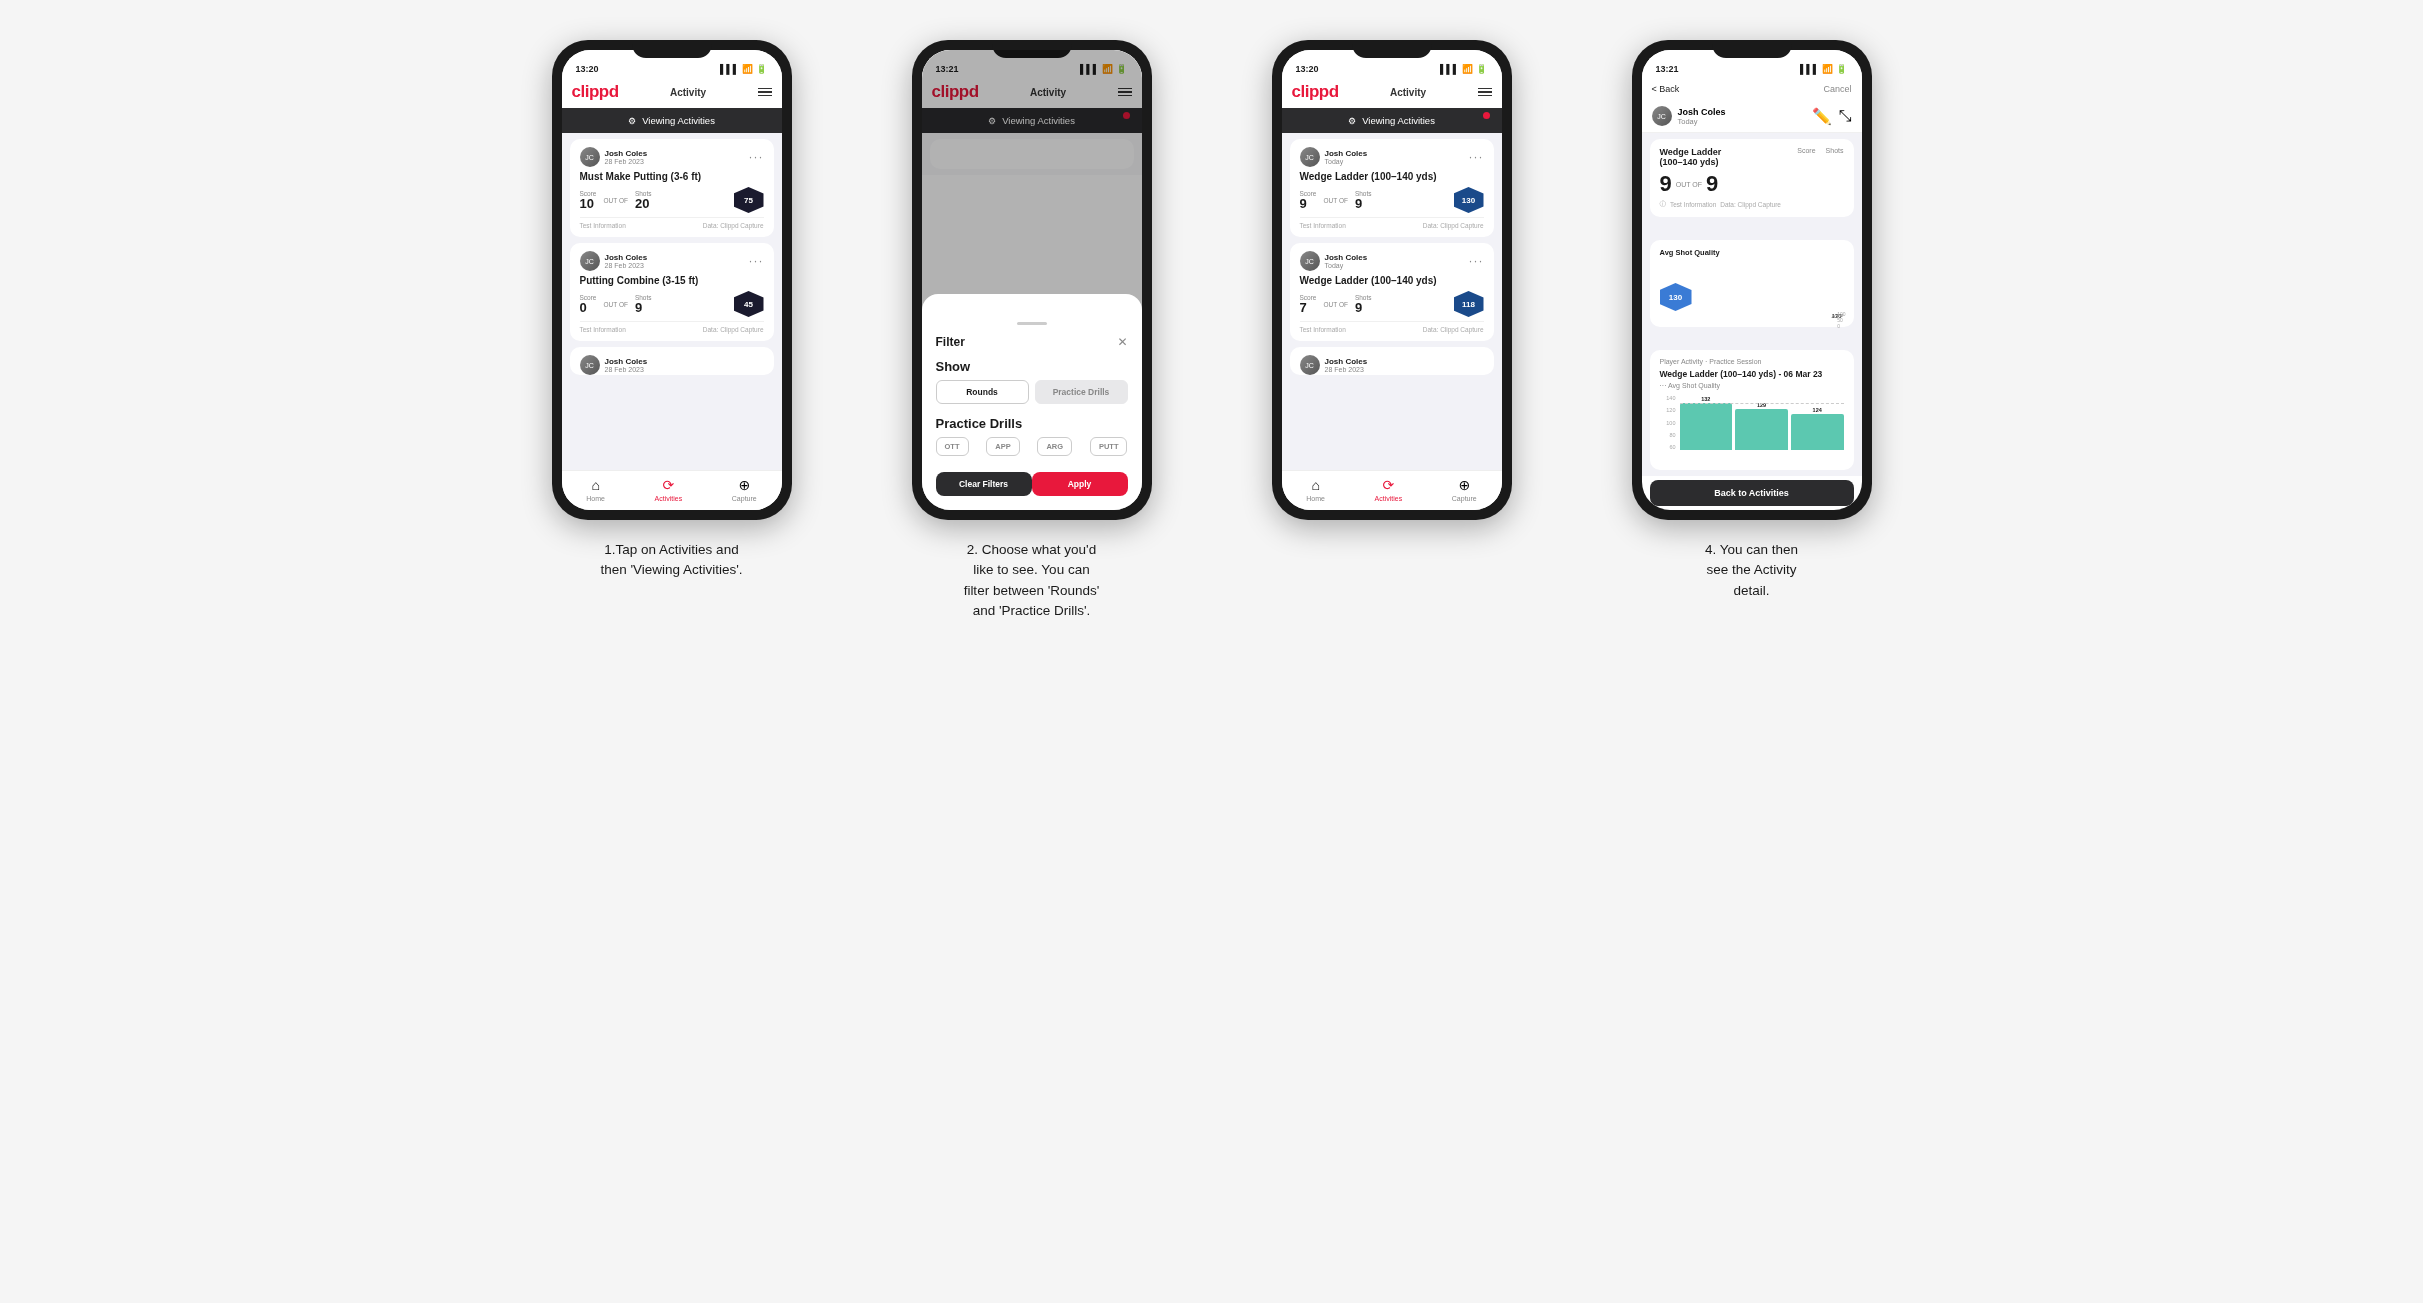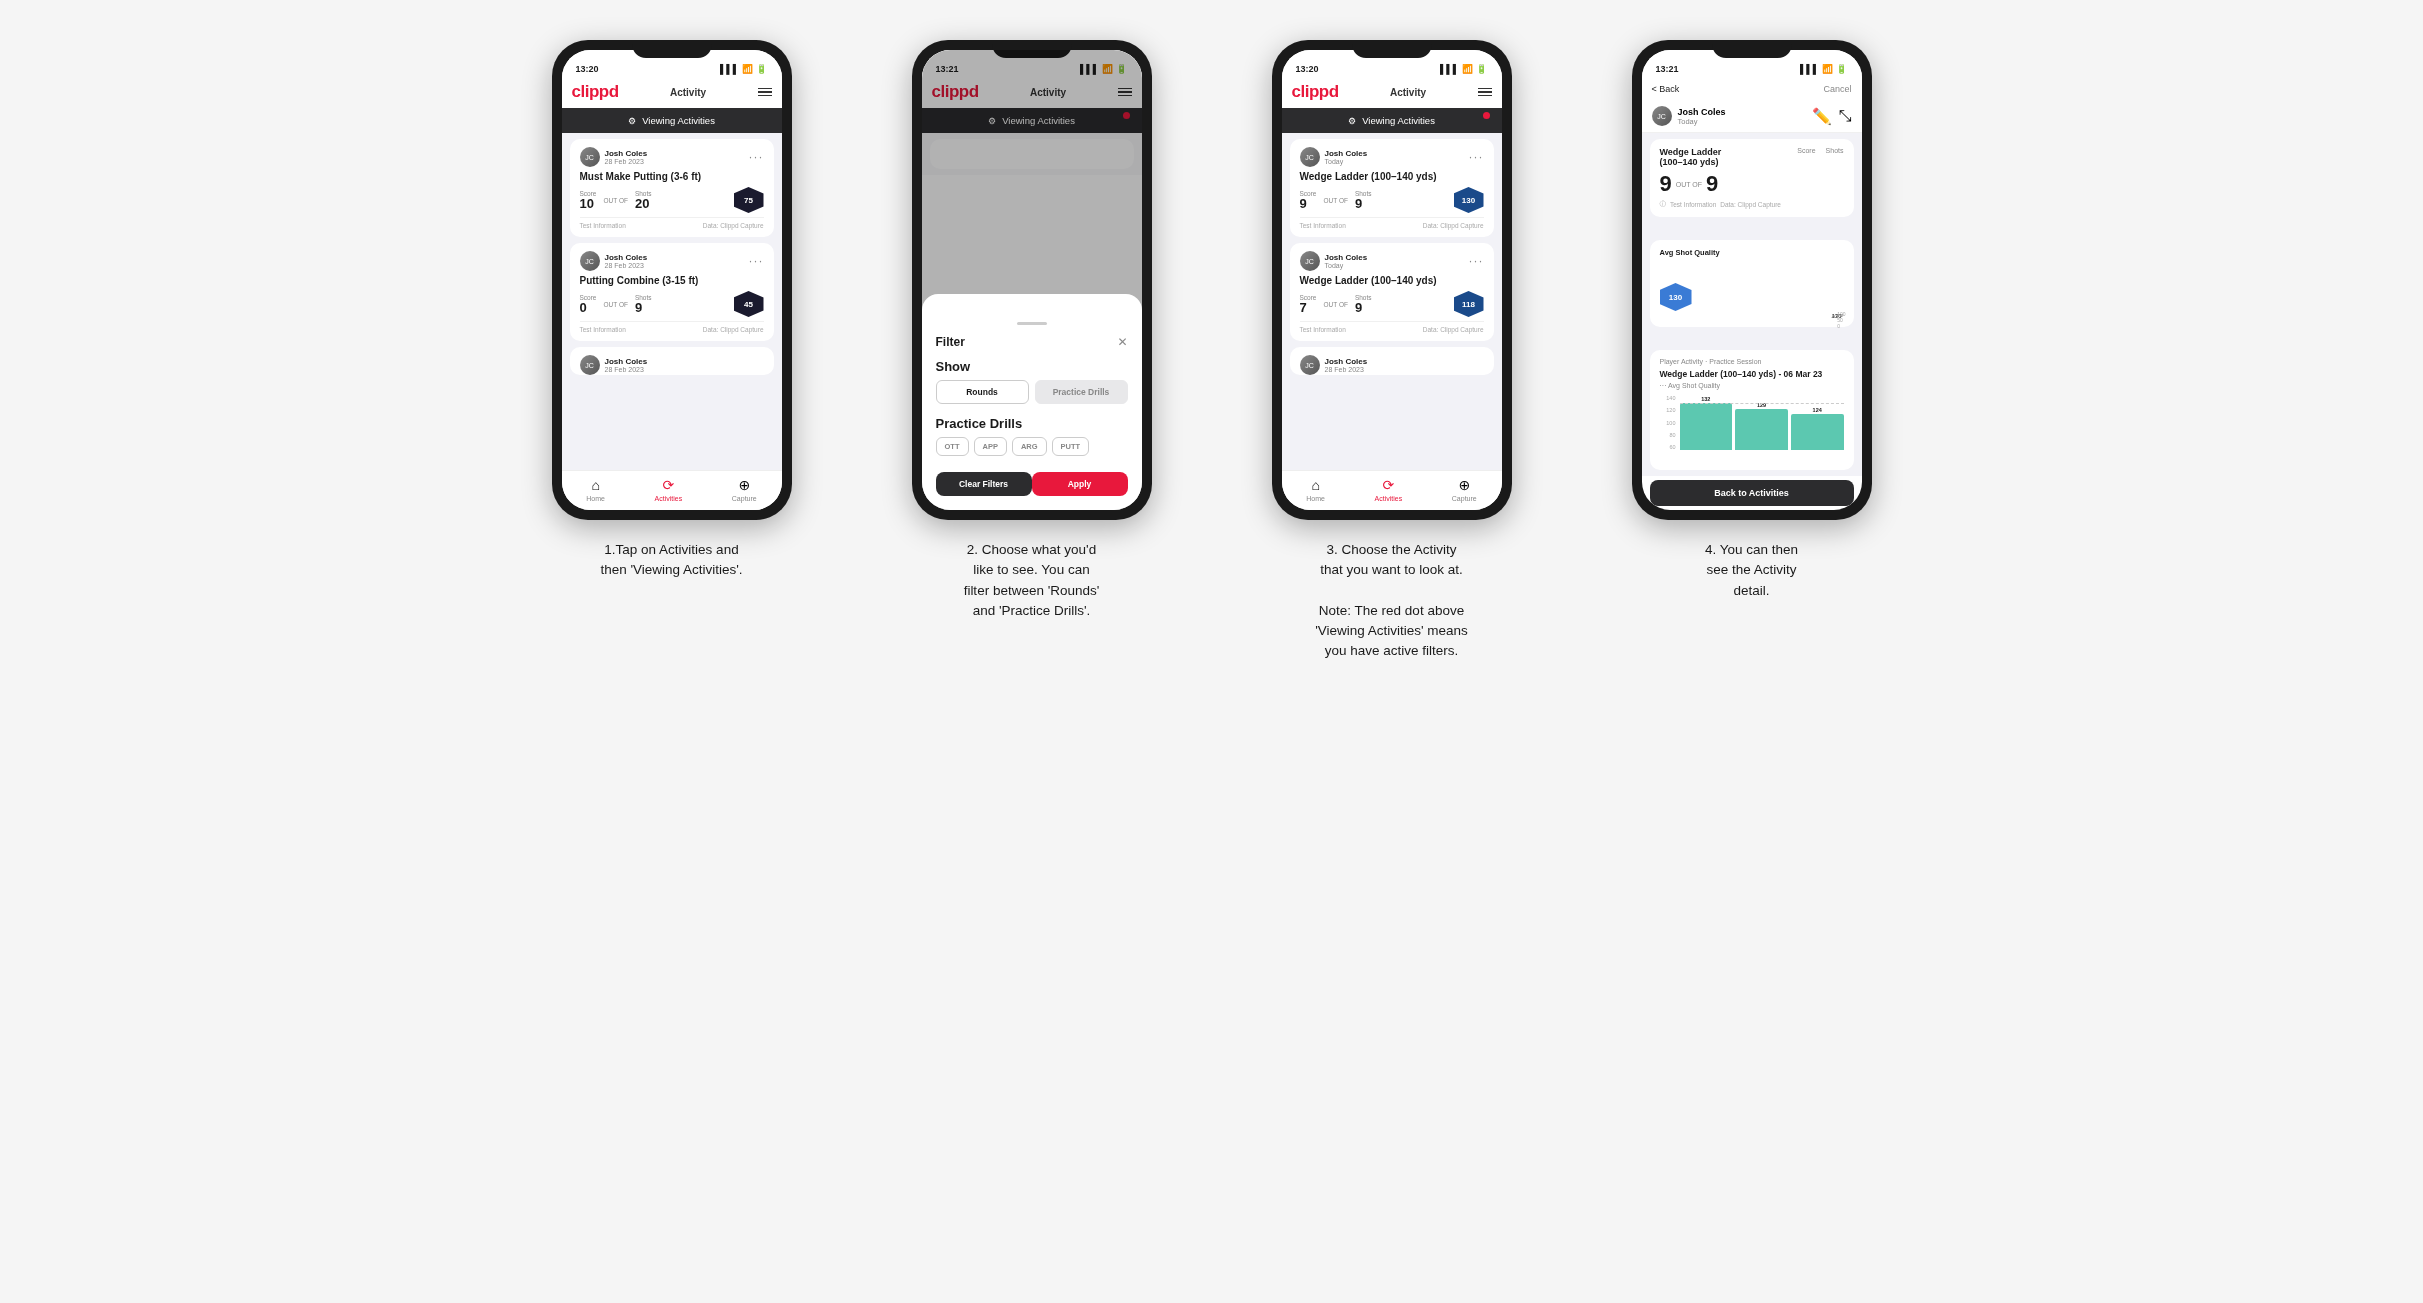--- a/index.html
+++ b/index.html
@@ -339,20 +339,21 @@
     .filter-toggle-btn.inactive {
       background: #e8e8ea;
       border: 1.5px solid #e8e8ea;
       color: #888;
     }
     .filter-chips-row {
       display: flex;
       gap: 5px;
       flex-wrap: wrap;
       margin-bottom: 16px;
+      justify-content: space-between;
     }
     .filter-chip {
       padding: 4px 8px;
       border: 1.5px solid #ccc;
       border-radius: 6px;
       font-size: 7.5px;
       font-weight: 600;
       color: #888;
       background: #fff;
     }
@@ -883,26 +884,20 @@
             <span class="nav-icon active">⟳</span>
             <span class="nav-label active">Activities</span>
           </div>
           <div class="nav-item">
             <span class="nav-icon">⊕</span>
             <span class="nav-label">Capture</span>
           </div>
         </div>
       </div>
     </div>
-    <div class="step-description" style="white-space:pre-line;">3. Choose the Activity
-that you want to look at.
-
-Note: The red dot above
-'Viewing Activities' means
-you have active filters.</div>
   </div>
 
   <div class="step-column">
     <div class="phone-frame">
       <div class="phone-notch"></div>
       <div class="phone-screen">
 
         <div class="status-bar">
           <span>13:21</span>
           <div class="status-right">

